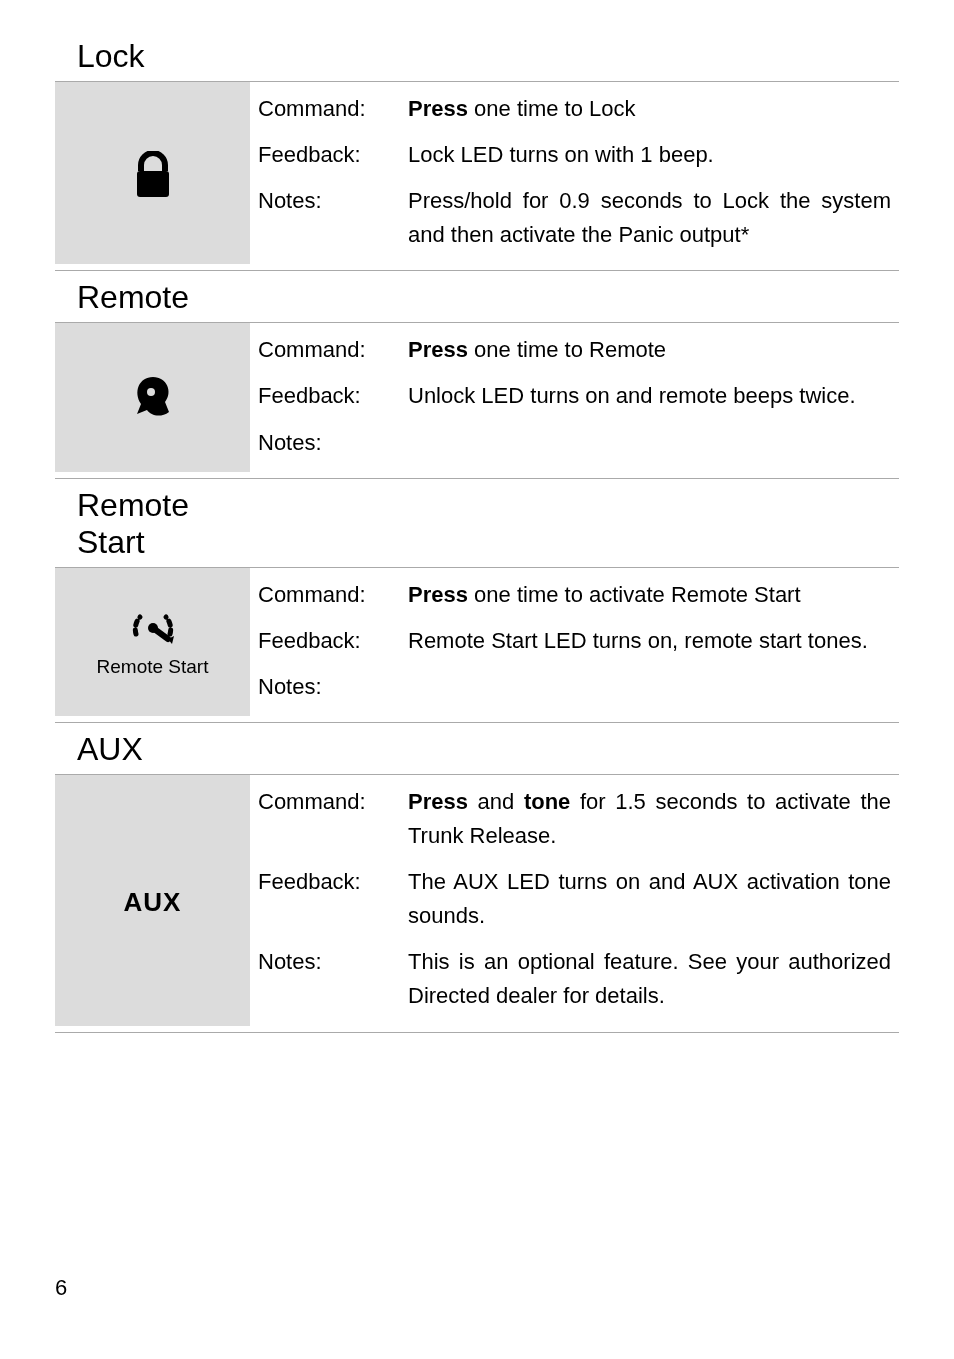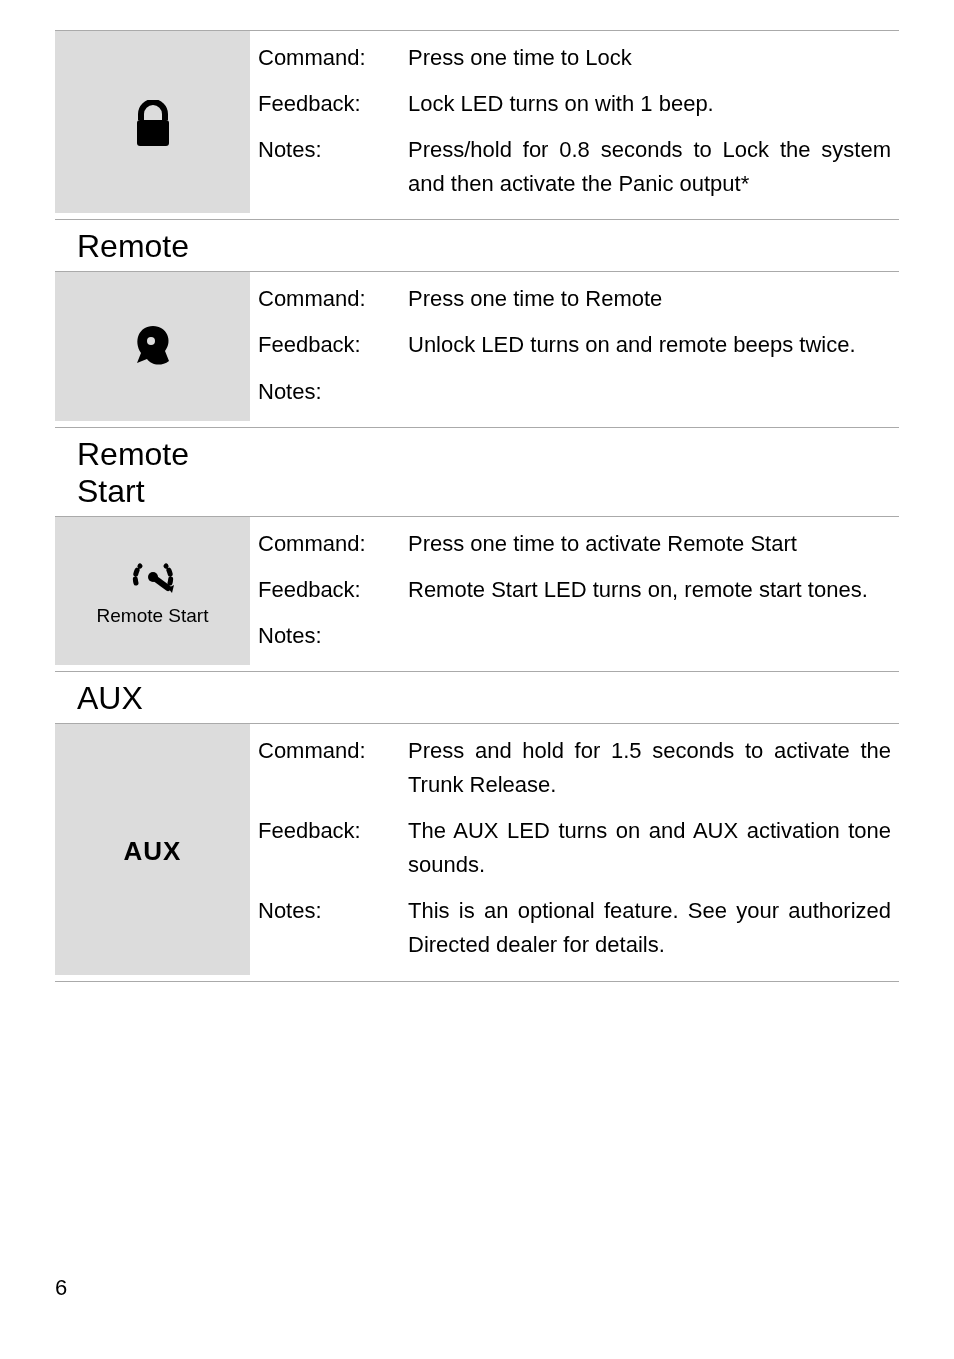--- a/index.html
+++ b/index.html
@@ -50,21 +50,21 @@
     width: 150px;
     font-weight: 400;
   }
   .desc-cell {
     width: auto;
     font-weight: 300;
     text-align: left;
     padding-right: 10px;
   }
   .desc-cell.justify { text-align: justify; }
-  .b { font-weight: 400; }
+  .b { font-weight: 700; }
   .hr-top {
     border: none;
     border-top: 1px solid #aaa;
   }
   .hr-bot {
     border: none;
     border-top: 1px solid #aaa;
     margin-top: 0;
   }
   .icon-wrap {
@@ -95,20 +95,21 @@
   }
   .footer .pg { font-weight: 400; }
   .footer .cp { font-weight: 400; }
   svg { display: block; margin: 0 auto; }
 </style>
 </head>
 <body>
 
 <div class="page">
 
+  <div class="section-heading">Lock</div>
   <hr class="hr-top">
   <table class="cmd">
     <tbody>
         <tr>
       <td class="icon-cell" rowspan="3">
         <div class="icon-wrap">
           <svg width="40" height="48" viewBox="0 0 40 48">
             <path d="M8 20 v-6 a12 12 0 0 1 24 0 v6" fill="none" stroke="#000" stroke-width="6"></path>
             <rect x="4" y="20" width="32" height="26" rx="3" fill="#000"></rect>
           </svg>
@@ -116,21 +117,21 @@
       </td>
       <td class="label-cell">Command:</td>
       <td class="desc-cell"><span class="b">Press</span><span> one time to Lock</span></td>
     </tr>
     <tr>
       <td class="label-cell">Feedback:</td>
       <td class="desc-cell">Lock LED turns on with 1 beep.</td>
     </tr>
     <tr>
       <td class="label-cell">Notes:</td>
-      <td class="desc-cell justify">Press/hold for 0.8 seconds to Lock the system and then activate the Panic output*</td>
+      <td class="desc-cell justify">Press/hold for 0.9 seconds to Lock the system and then activate the Panic output*</td>
     </tr>
   </tbody>
     </table>
   <hr class="hr-bot">
 
   <div class="section-heading">Remote</div>
   <hr class="hr-top">
   <table class="cmd">
     <tbody>
         <tr>
@@ -195,21 +196,21 @@
   <hr class="hr-top">
   <table class="cmd">
     <tbody>
         <tr>
       <td class="icon-cell" rowspan="3">
         <div class="icon-wrap">
           <div class="aux-text">AUX</div>
         </div>
       </td>
       <td class="label-cell">Command:</td>
-      <td class="desc-cell justify"><span class="b">Press</span><span> and </span><span class="b">hold</span><span> for 1.5 seconds to activate the Trunk Release.</span></td>
+      <td class="desc-cell justify"><span class="b">Press</span><span> and </span><span class="b">tone</span><span> for 1.5 seconds to activate the Trunk Release.</span></td>
     </tr>
     <tr>
       <td class="label-cell">Feedback:</td>
       <td class="desc-cell justify">The AUX LED turns on and AUX activation tone sounds.</td>
     </tr>
     <tr>
       <td class="label-cell">Notes:</td>
       <td class="desc-cell justify">This is an optional feature. See your authorized Directed dealer for details.</td>
     </tr>
   </tbody>

